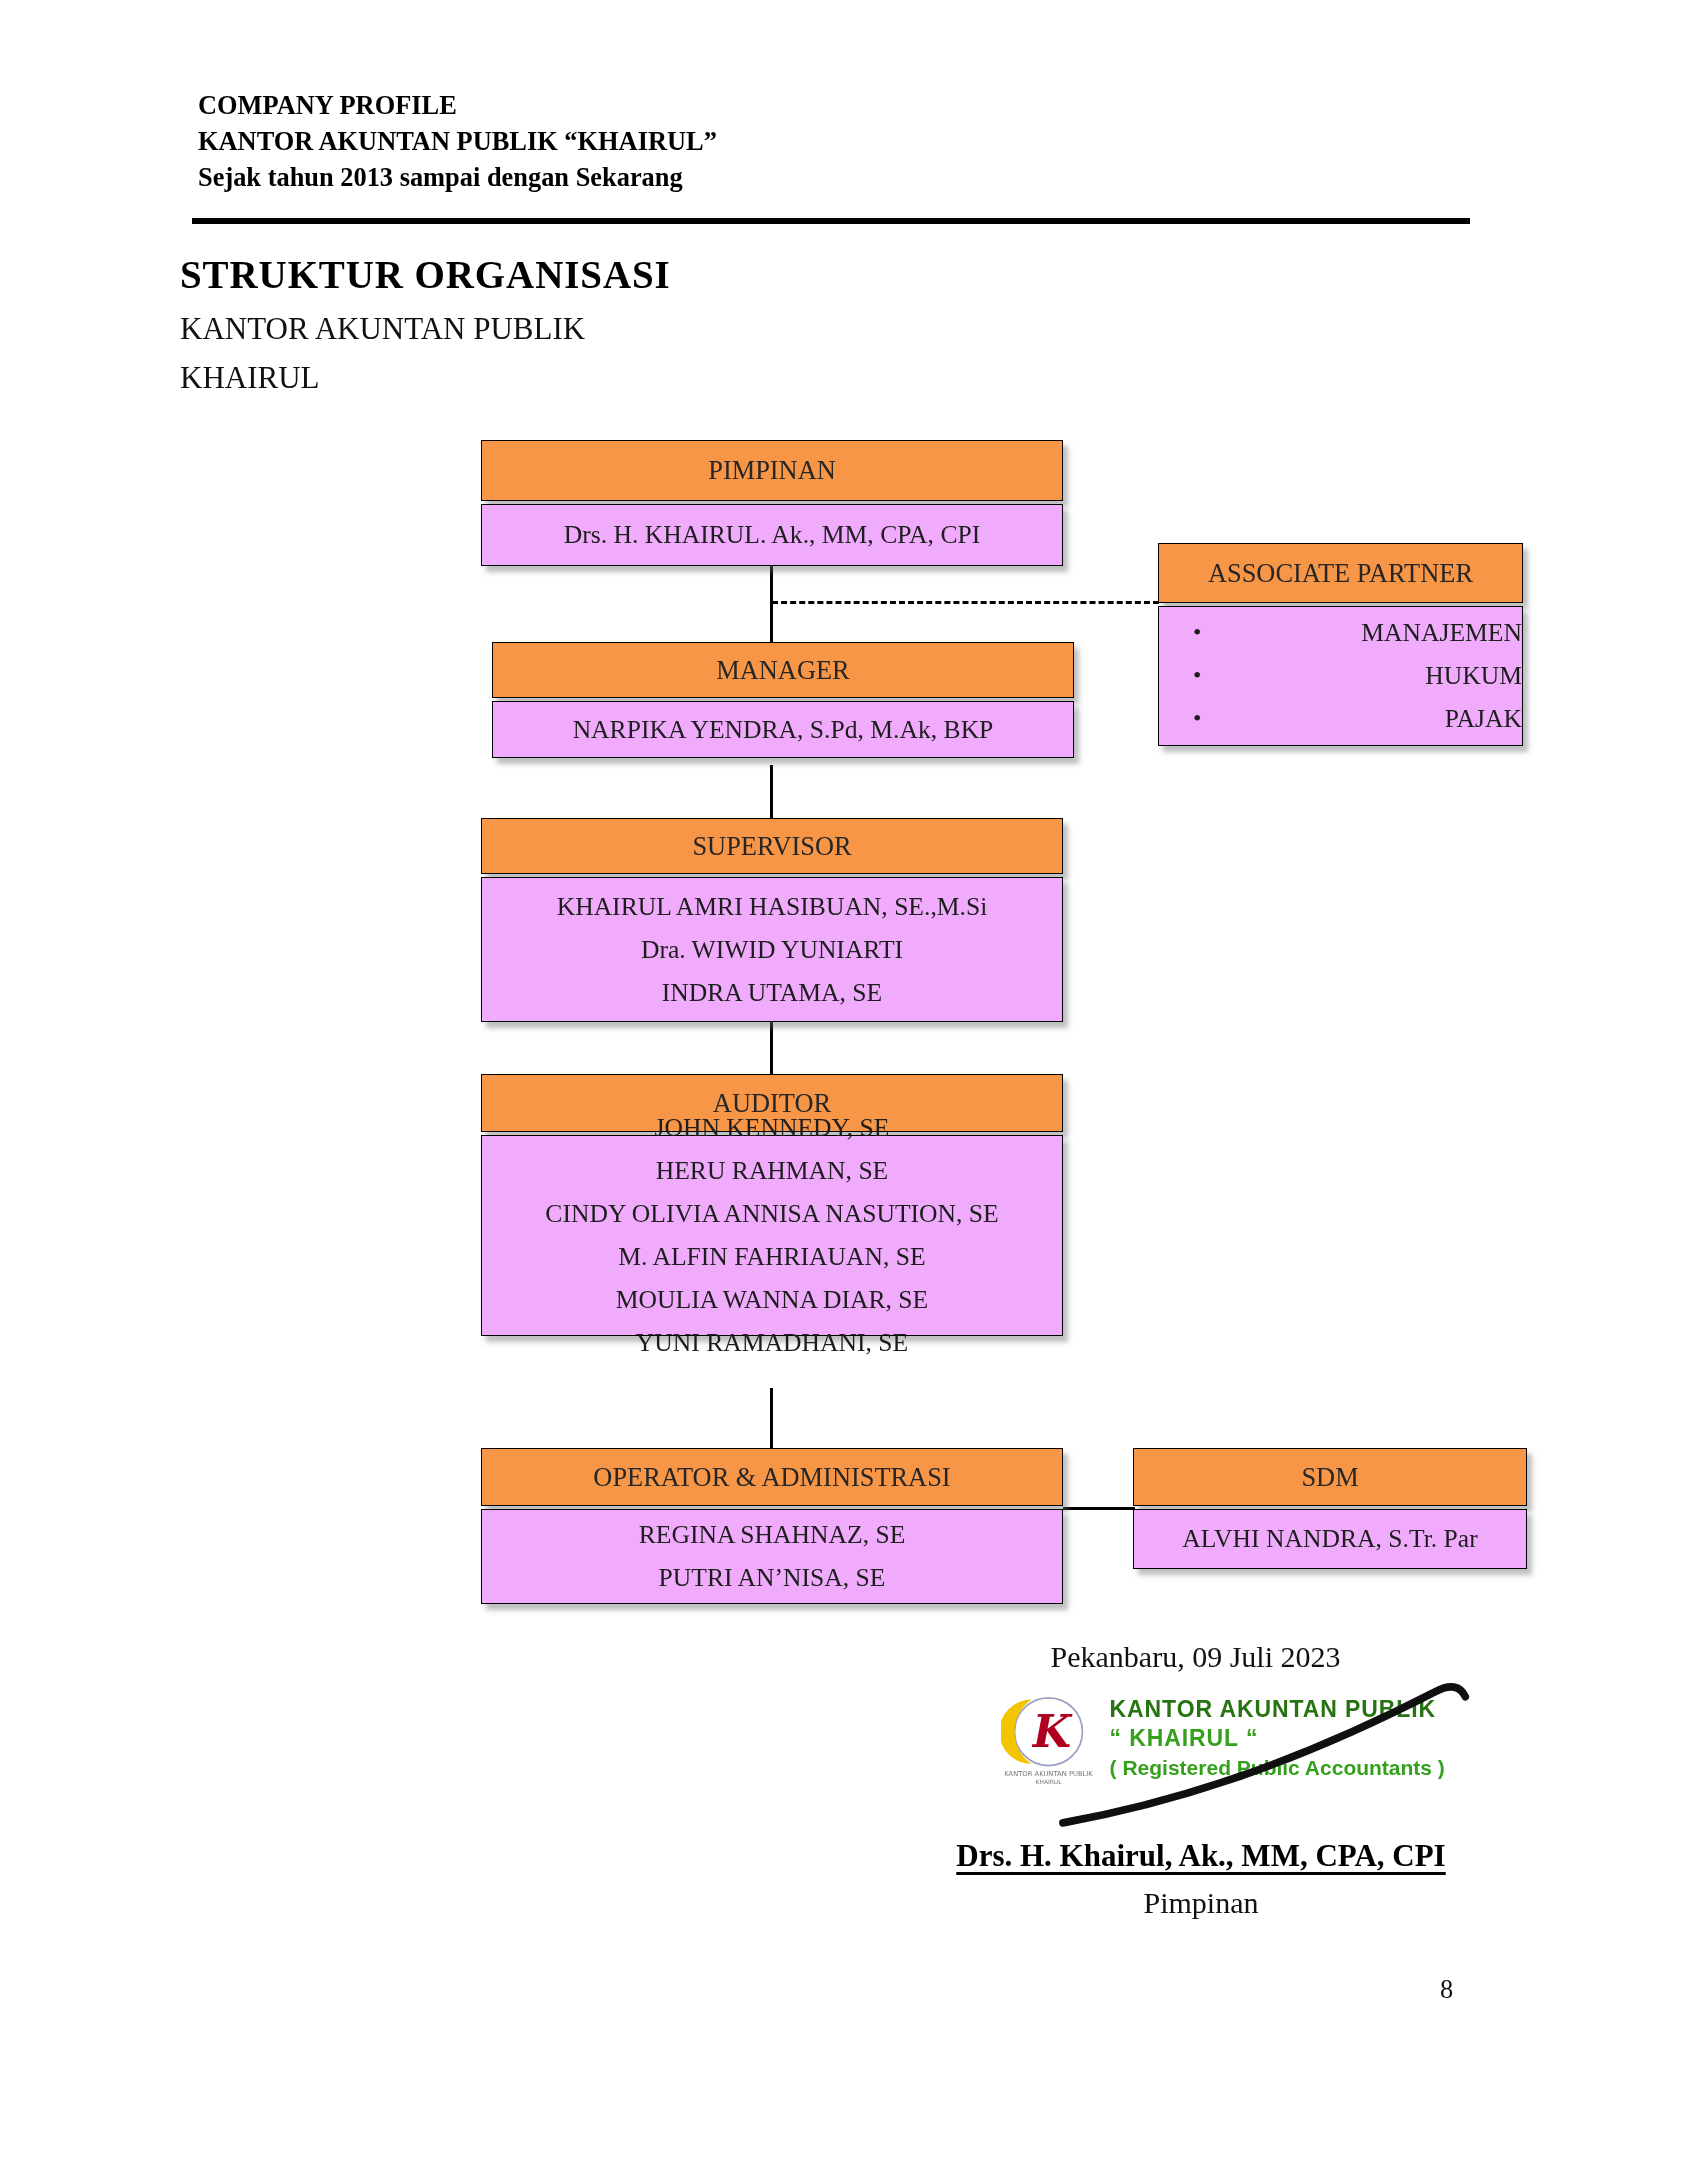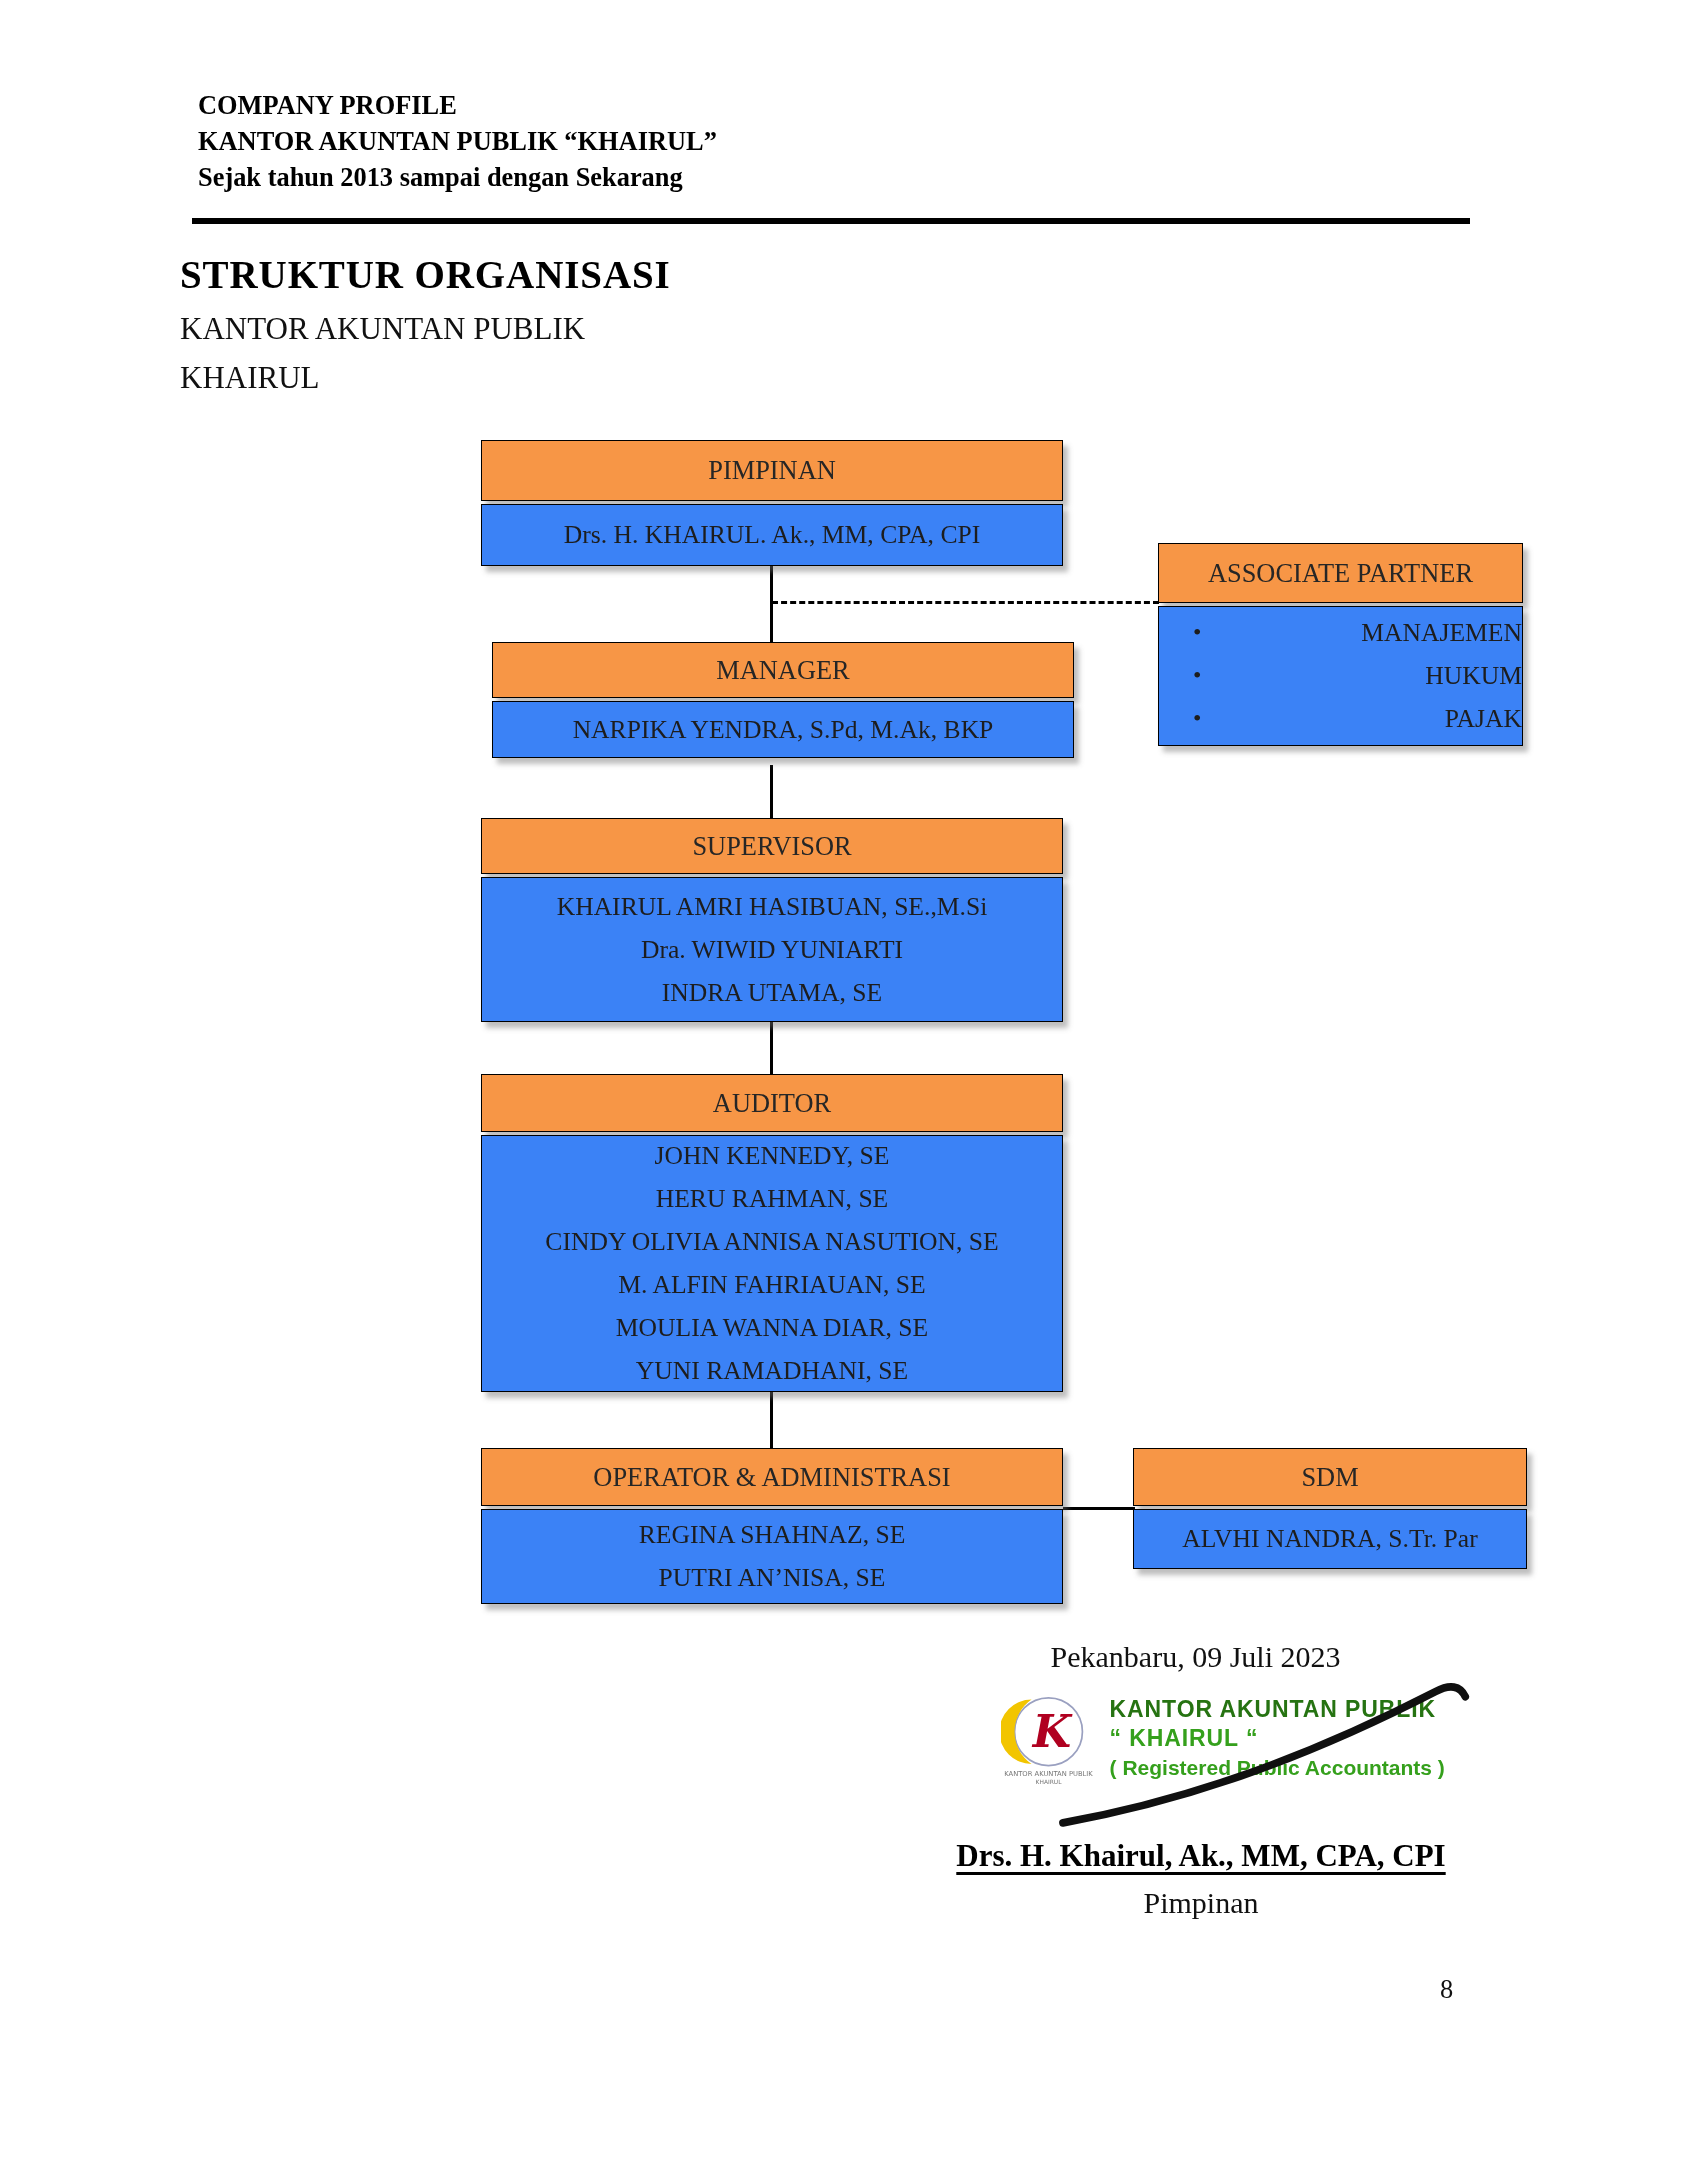--- a/index.html
+++ b/index.html
@@ -52,21 +52,21 @@
     border: 1.7px solid #000;
     box-shadow: 5.1px 6px 5.1px rgba(110,110,110,0.45);
     display: flex;
     align-items: center;
     justify-content: center;
     font-size: 26.4px;
     color: #262626;
     width: 100%;
   }
   .org-bod {
-    background: #3b82f6;
+    background: #f0abfc;
     border: 1.7px solid #000;
     box-shadow: 5.1px 6px 5.1px rgba(110,110,110,0.45);
     margin-top: 2.6px;
     display: flex;
     flex-direction: column;
     align-items: center;
     justify-content: center;
     font-size: 25.6px;
     color: #1d1d1d;
     width: 100%;
@@ -87,21 +87,21 @@
   .b-manager    { left: 481px;  top: 642px;  width: 582px; margin-left: 11px; }
   .b-manager    .org-hdr { height: 56px; }
   .b-manager    .org-bod { height: 57px; }
 
   .b-supervisor { left: 481px;  top: 818px;  width: 582px; }
   .b-supervisor .org-hdr { height: 56px; }
   .b-supervisor .org-bod { height: 145px; }
 
   .b-auditor    { left: 481px;  top: 1074px; width: 582px; }
   .b-auditor    .org-hdr { height: 58px; }
-  .b-auditor    .org-bod { height: 257px; }
+  .b-auditor    .org-bod { height: 201px; }
 
   .b-operator   { left: 481px;  top: 1448px; width: 582px; }
   .b-operator   .org-hdr { height: 58px; }
   .b-operator   .org-bod { height: 95px; }
 
   .b-sdm        { left: 1133px; top: 1448px; width: 394px; }
   .b-sdm        .org-hdr { height: 58px; }
   .b-sdm        .org-bod { height: 60px; }
 
   

